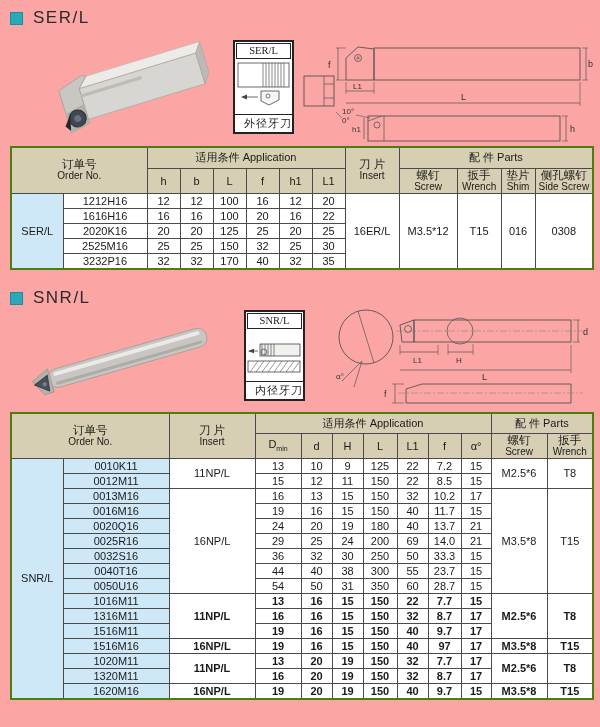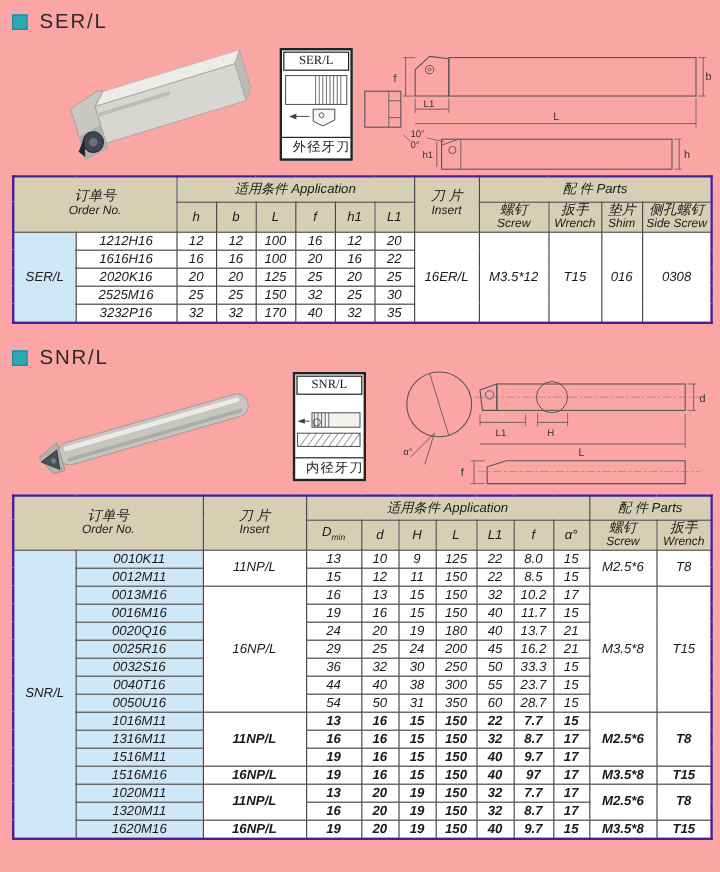--- a/index.html
+++ b/index.html
@@ -16,21 +16,21 @@
   .diag-top { height:16px; border:1px solid #222; margin:1px; font-family:"Liberation Serif",serif;
               font-size:10.5px; text-align:center; line-height:14px; }
   .diag-mid { flex:1; position:relative; }
   .diag-bot { height:18px; border-top:1.5px solid #222; font-family:"Liberation Serif",serif;
               font-size:11px; text-align:right; line-height:17px; letter-spacing:1px; }
 
   svg { position:absolute; }
   svg text { font-family:"Liberation Sans",sans-serif; fill:#333; }
 
   table.spec { position:absolute; border-collapse:collapse; table-layout:fixed;
-               border:2px solid #4c1d95; background:#fff;font-style:italic; }
+               border:2px solid #4d7c0f; background:#fff; }
   table.spec th, table.spec td { border:1px solid #4a4a4a; text-align:center;
                vertical-align:middle; overflow:hidden; white-space:nowrap; }
   table.spec th { background:var(--tan,#d7cfb3); font-weight:normal; font-size:11px; padding:1px 0; }
   table.spec td { font-size:11px; height:15px; line-height:14px; padding:0 1px; }
   #ser-table th { height:21px; }
   #snr-table th { height:20px; }
   .h2 span { display:block; line-height:11px; }
   .h2 .cn { font-size:11.5px; }
   .h2 .en { font-size:10px; }
   td.blue, th.blue { background:var(--blue,#cfe8f7); }
@@ -353,21 +353,21 @@
     <tbody id="snr-tbody">
         <tr>
           <td rowspan="16" class="blue series">SNR/L</td>
           <td class="blue">0010K11</td>
           <td rowspan="2" class="v">11NP/L</td>
           <td class="v">13</td>
           <td class="v">10</td>
           <td class="v">9</td>
           <td class="v">125</td>
           <td class="v">22</td>
-          <td class="v">8.0</td>
+          <td class="v">7.2</td>
           <td class="v">15</td>
           <td rowspan="2" class="v">M2.5*6</td>
           <td rowspan="2" class="v">T8</td>
         </tr>
         <tr>
           <td class="blue">0012M11</td>
           <td class="v">15</td>
           <td class="v">12</td>
           <td class="v">11</td>
           <td class="v">150</td>
@@ -407,22 +407,22 @@
           <td class="v">40</td>
           <td class="v">13.7</td>
           <td class="v">21</td>
         </tr>
         <tr>
           <td class="blue">0025R16</td>
           <td class="v">29</td>
           <td class="v">25</td>
           <td class="v">24</td>
           <td class="v">200</td>
-          <td class="v">45</td>
-          <td class="v">16.2</td>
+          <td class="v">69</td>
+          <td class="v">14.0</td>
           <td class="v">21</td>
         </tr>
         <tr>
           <td class="blue">0032S16</td>
           <td class="v">36</td>
           <td class="v">32</td>
           <td class="v">30</td>
           <td class="v">250</td>
           <td class="v">50</td>
           <td class="v">33.3</td>

